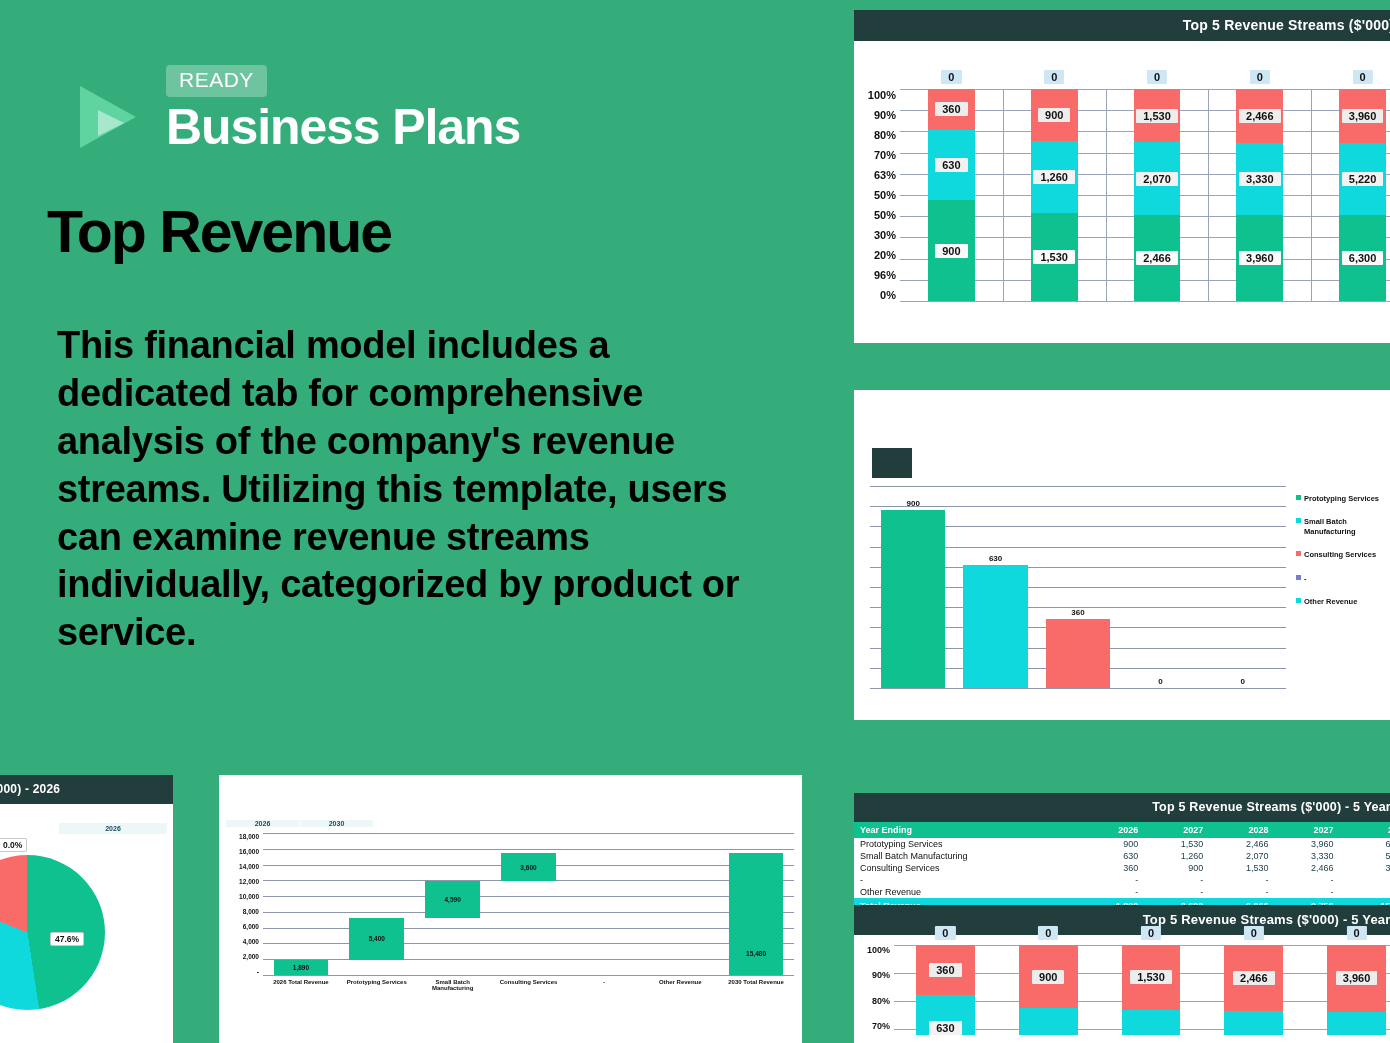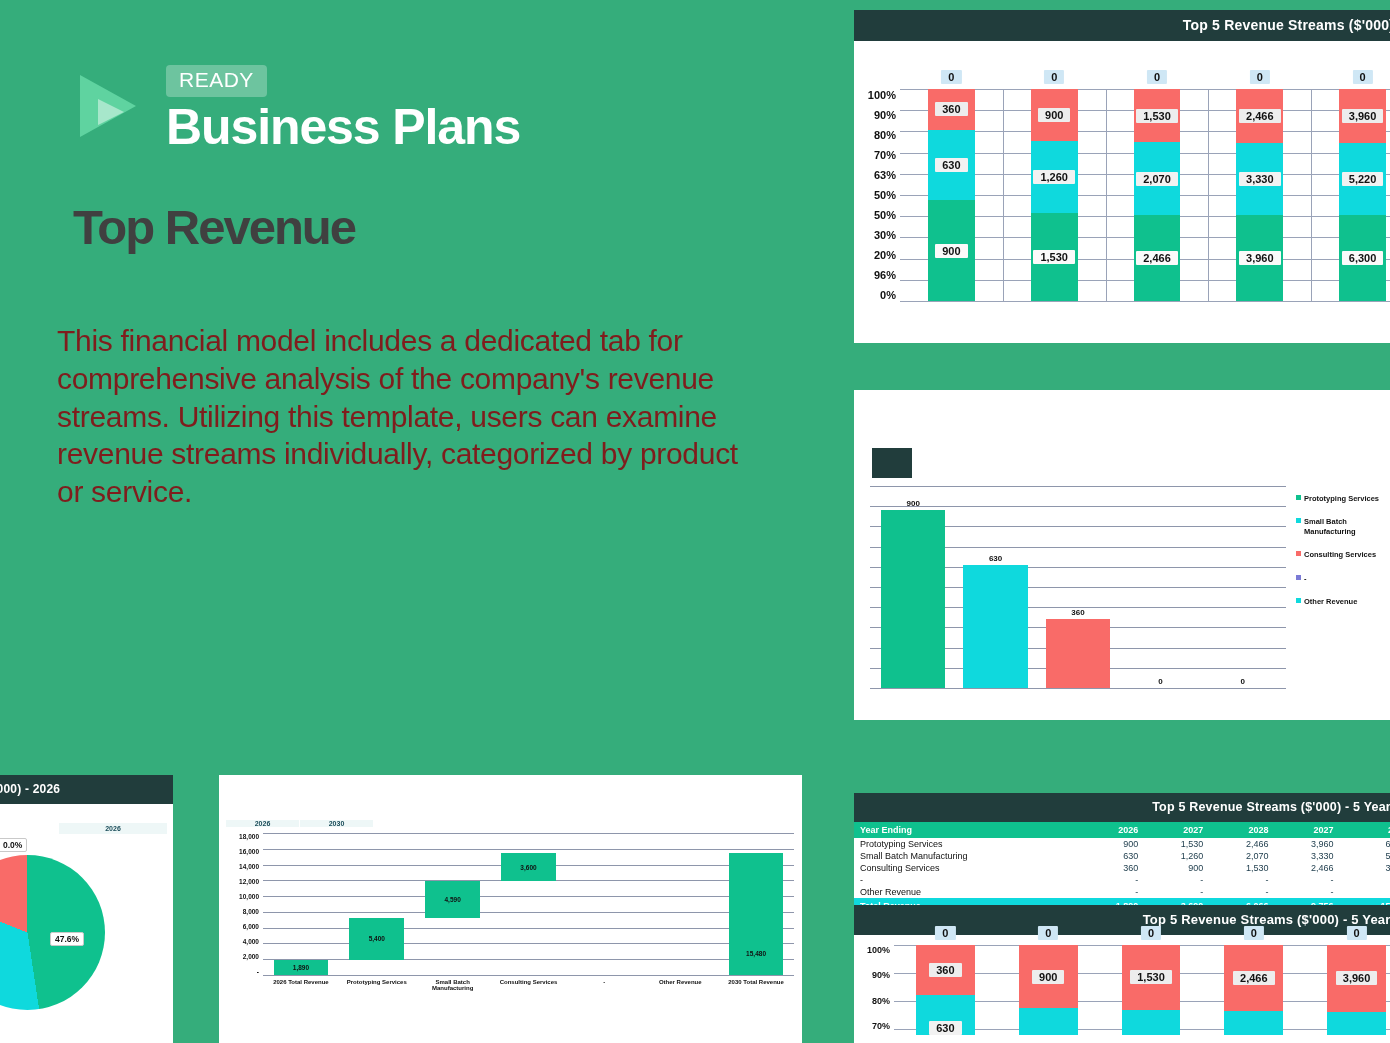--- a/index.html
+++ b/index.html
@@ -4,47 +4,47 @@
 <style>
   * { box-sizing: border-box; margin: 0; padding: 0; }
   html, body {
     width: 1390px; height: 1043px;
     overflow: hidden;
     font-family: "Liberation Sans", sans-serif;
   }
   body { background: #35ad7b; position: relative; }
 
   
-  .brand { position: absolute; left: 74px; top: 55px; display: flex; align-items: center; }
+  .brand { position: absolute; left: 74px; top: 55px; display: flex; align-items: flex-end; }
   .brand-mark { width: 74px; height: 74px; position: relative; flex: none; margin-top: 4px; }
   .brand-mark svg { display: block; }
   .brand-words { margin-left: 18px; padding-top: 10px; }
   .ready-badge {
     display: inline-block;
     background: rgba(255,255,255,0.28);
     color: #ffffff;
     font-size: 21px;
     letter-spacing: 0.5px;
     padding: 3px 13px 5px;
     border-radius: 4px;
     font-weight: 400;
   }
   .brand-title {
     color: #ffffff; font-size: 50px; font-weight: bold;
     letter-spacing: -1.1px; margin-top: 4px; line-height: 1.05;
   }
 
   .page-title {
-    position: absolute; left: 73px; top: 203px;
-    color: #404040; font-size: 49px; font-weight: bold;
+    position: absolute; left: 47px; top: 203px;
+    color: #000000; font-size: 59px; font-weight: bold;
     letter-spacing: -2px; line-height: 1;
   }
   .page-desc {
     position: absolute; left: 57px; top: 322px; width: 710px;
-    color: #7f1d1d; font-size: 30px; font-weight: normal;
+    color: #000000; font-size: 38px; font-weight: bold;
     line-height: 1.26; letter-spacing: -0.3px;
   }
 
   
   .card { position: absolute; background: #ffffff; overflow: hidden; }
   .bar-title {
     background: #213d3c; color: #ffffff;
     font-size: 13px; font-weight: bold;
     text-align: center; padding: 7px 0 8px;
     letter-spacing: 0.2px;

